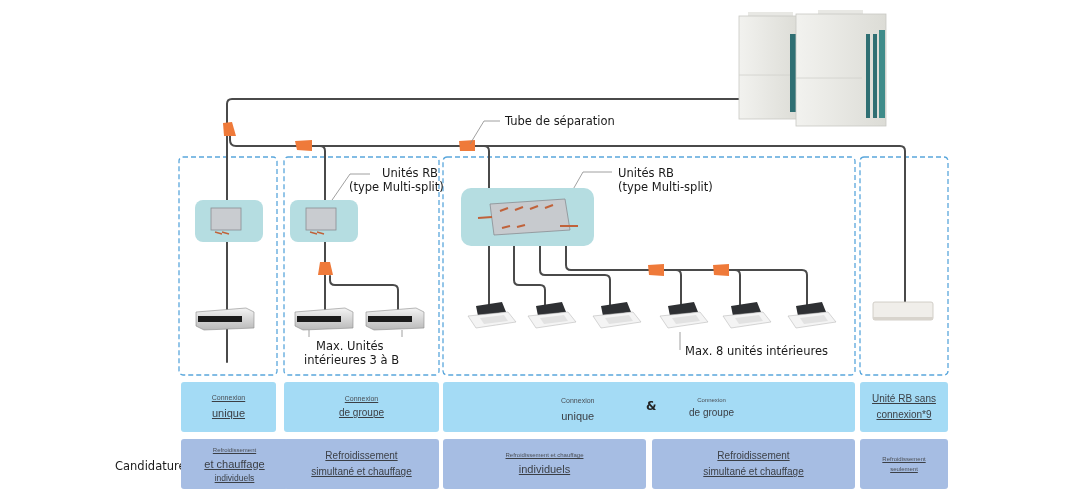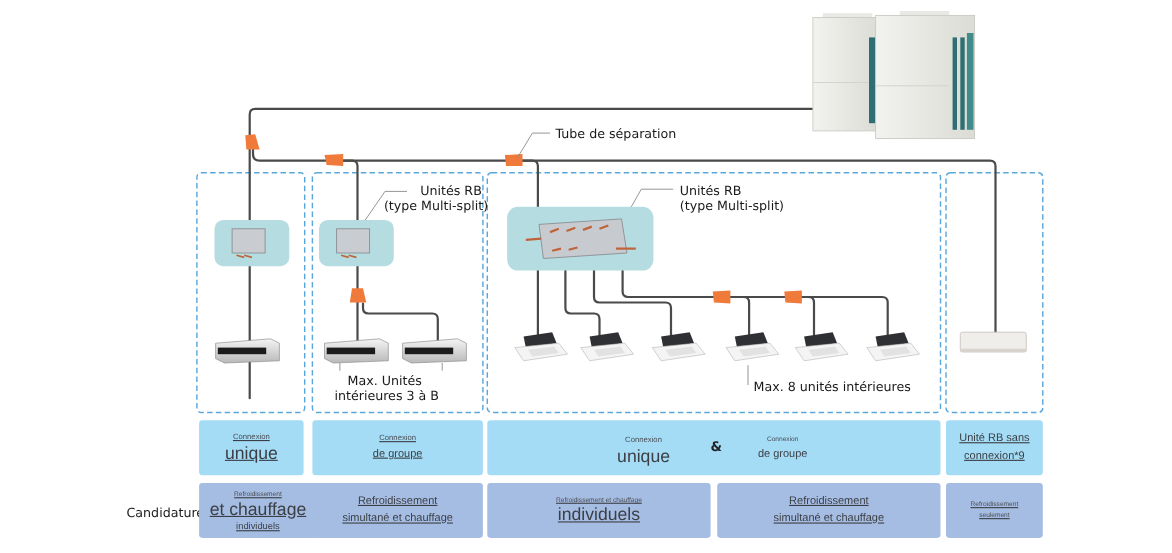--- a/index.html
+++ b/index.html
@@ -4,21 +4,21 @@
 <style>
   html,body{margin:0;padding:0;background:#ffffff;}
   body{width:1065px;height:503px;position:relative;overflow:hidden;font-family:"DejaVu Sans","Liberation Sans",sans-serif;}
   #diagram{position:absolute;left:0;top:0;width:1065px;height:503px;}
   .lbl{font-family:"DejaVu Sans","Liberation Sans",sans-serif;font-size:11.5px;fill:#1a1a1a;}
   .cell{position:absolute;display:flex;flex-direction:column;align-items:center;justify-content:center;text-align:center;color:#3b3f45;border-radius:3px;font-family:"Liberation Sans",sans-serif;text-decoration:underline;}
   .conn{background:#a4dbf5;}
   .app{background:#a6bde3;}
   .sm{font-size:7px;line-height:12px;color:#4a4e55;}
   .xs{font-size:6px;line-height:10px;color:#4a4e55;}
-  .big{font-size:16px;line-height:18px;}
+  .big{font-size:11px;line-height:18px;}
   .mid{font-size:10px;line-height:16px;}
   .amp{position:absolute;font-weight:bold;font-size:12px;color:#222;font-family:"DejaVu Sans",sans-serif;}
   #candidature{position:absolute;left:115px;top:459px;font-size:11.5px;color:#1a1a1a;font-family:"DejaVu Sans",sans-serif;}
 </style>
 </head>
 <body>
 
 <svg id="diagram" viewBox="0 0 1065 503" xmlns="http://www.w3.org/2000/svg">
   <defs>
     <linearGradient id="ouGrad" x1="0" y1="0" x2="1" y2="0">

